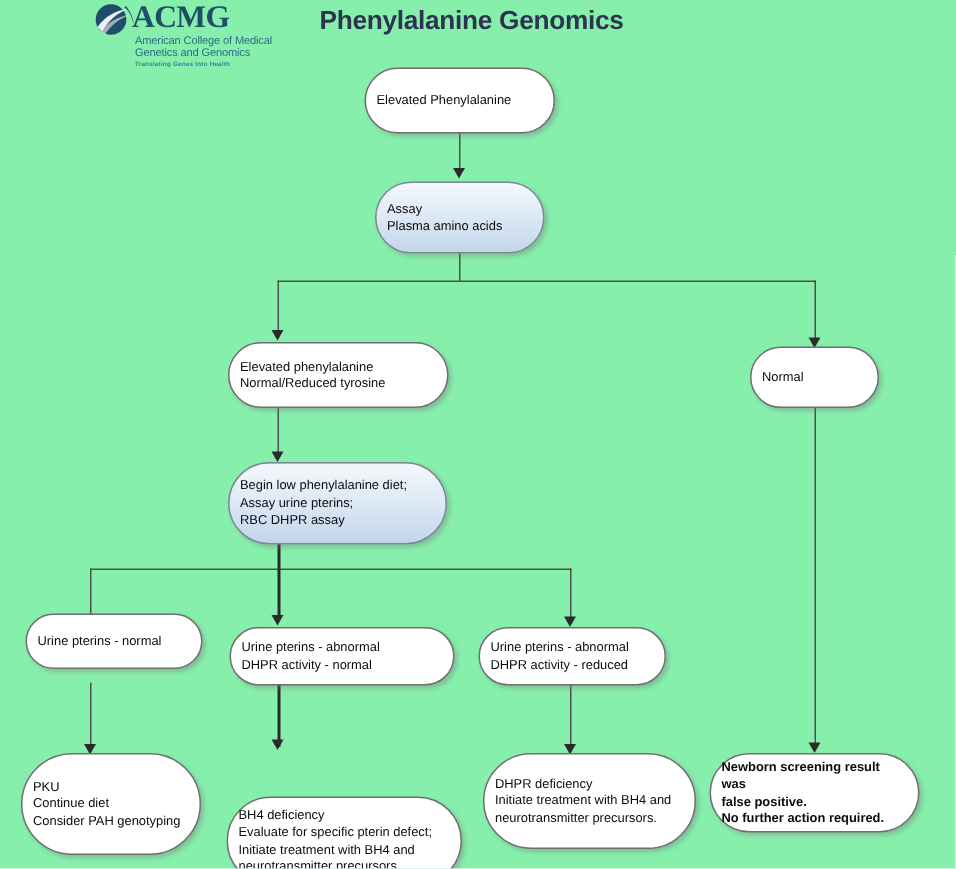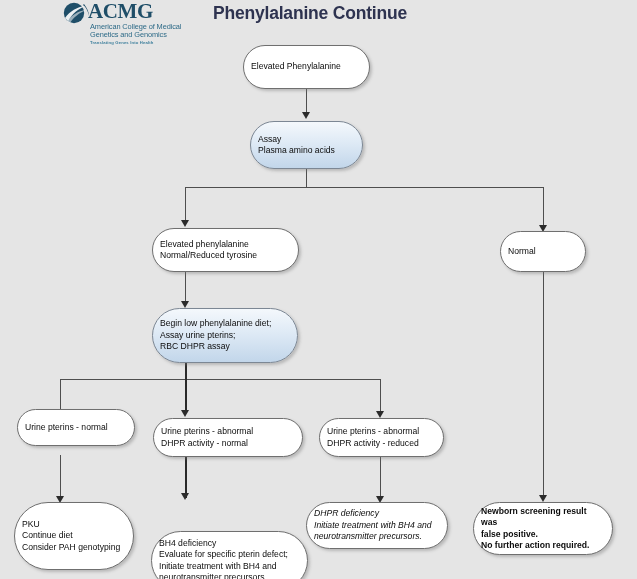--- a/index.html
+++ b/index.html
@@ -9,21 +9,21 @@
     background: #ffffff;
   }
   body {
     font-family: "Liberation Sans", sans-serif;
     color: #000000;
   }
   #page {
     position: relative;
     width: 637px;
     height: 579px;
-    background: #e5e5e5;
+    background: #86efac;
     overflow: hidden;
   }
 
   
   #logo {
     position: absolute;
     left: 62px;
     top: 1px;
     width: 132px;
     height: 46px;
@@ -131,21 +131,21 @@
       <circle cx="12" cy="11" r="10.2" fill="#1f4e68"></circle>
       <path d="M3 16 C8 9 15 5 23 4 C16 7 10 12 6 19 Z" fill="#ffffff" opacity="0.92"></path>
       <path d="M5 19 C10 13 16 9 24 8 C17 11 12 15 8 21 Z" fill="#ffffff" opacity="0.55"></path>
       <path d="M22 2 C25 6 27 10 27 14 C26 9 24 5 21 3 Z" fill="#1f4e68"></path>
     </svg>
     <div id="logo-wordmark">ACMG</div>
     <div id="logo-sub">American College of Medical Genetics and Genomics</div>
     <div id="logo-tag">Translating Genes Into Health</div>
   </div>
 
-  <div id="page-title">Phenylalanine Continue</div>
+  <div id="page-title">Phenylalanine Genomics</div>
 
   <div class="line v" style="left:306px; top:88px; height:29px;"></div>
   <div class="arrow" style="left:302px; top:112px;"></div>
 
   <div class="line v" style="left:306px; top:168px; height:20px;"></div>
   <div class="line h" style="left:185px; top:187px; width:359px;"></div>
   <div class="line v" style="left:185px; top:187px; height:36px;"></div>
   <div class="arrow" style="left:181px; top:220px;"></div>
   <div class="line v" style="left:543px; top:187px; height:41px;"></div>
   <div class="arrow" style="left:539px; top:225px;"></div>
@@ -230,21 +230,21 @@
 
   <div class="node" style="left:151px; top:499px; width:157px; height:59px;margin-top:32px;">
     <span class="txt">
       <span>BH4 deficiency</span><br>
       <span>Evaluate for specific pterin defect;</span><br>
       <span>Initiate treatment with BH4 and</span><br>
       <span>neurotransmitter precursors.</span>
     </span>
   </div>
 
-  <div class="node" style="left:306px; top:502px; width:142px; height:47px;font-style:italic;">
+  <div class="node" style="left:322px; top:502px; width:142px; height:64px;">
     <span class="txt">
       <span>DHPR deficiency</span><br>
       <span>Initiate treatment with BH4 and</span><br>
       <span>neurotransmitter precursors.</span>
     </span>
   </div>
 
   <div class="node" style="left:473px; top:502px; width:140px; height:53px;font-weight:bold;">
     <span class="txt">
       <span>Newborn screening result was</span><br>

